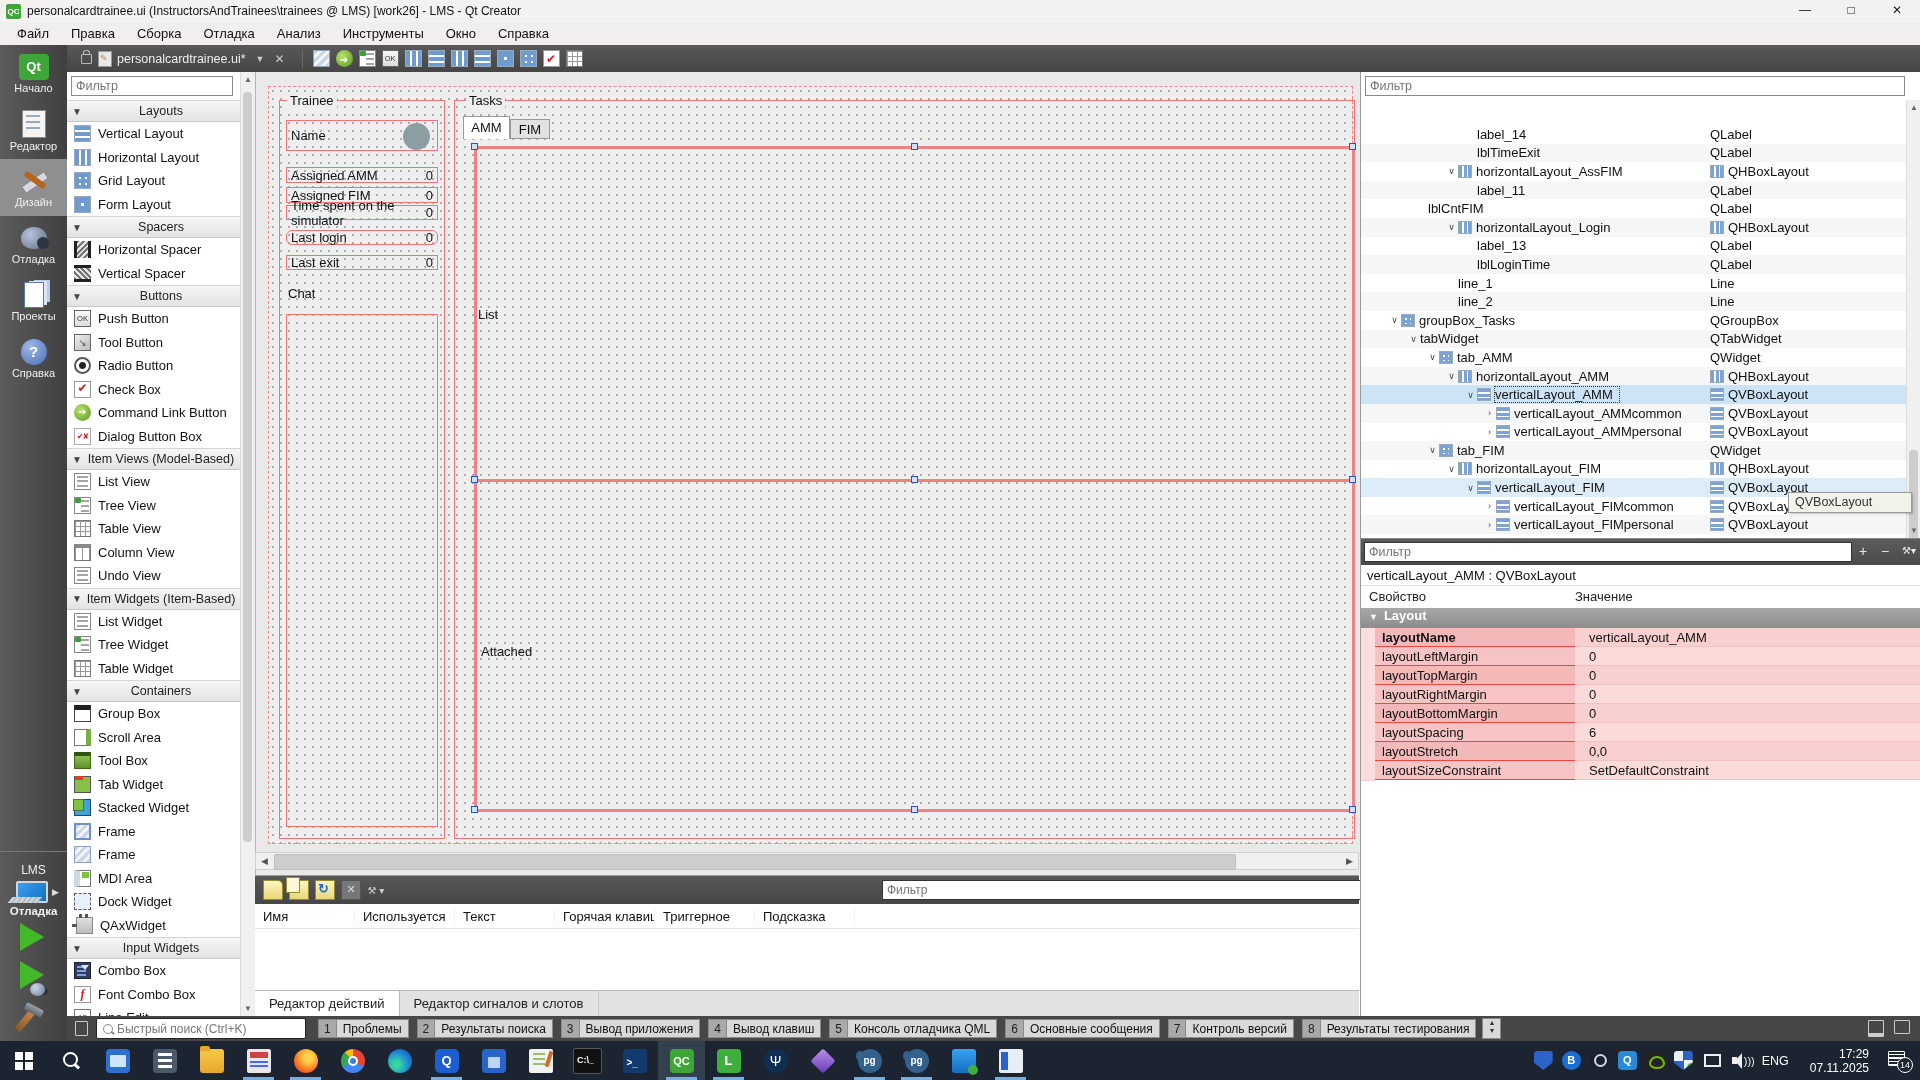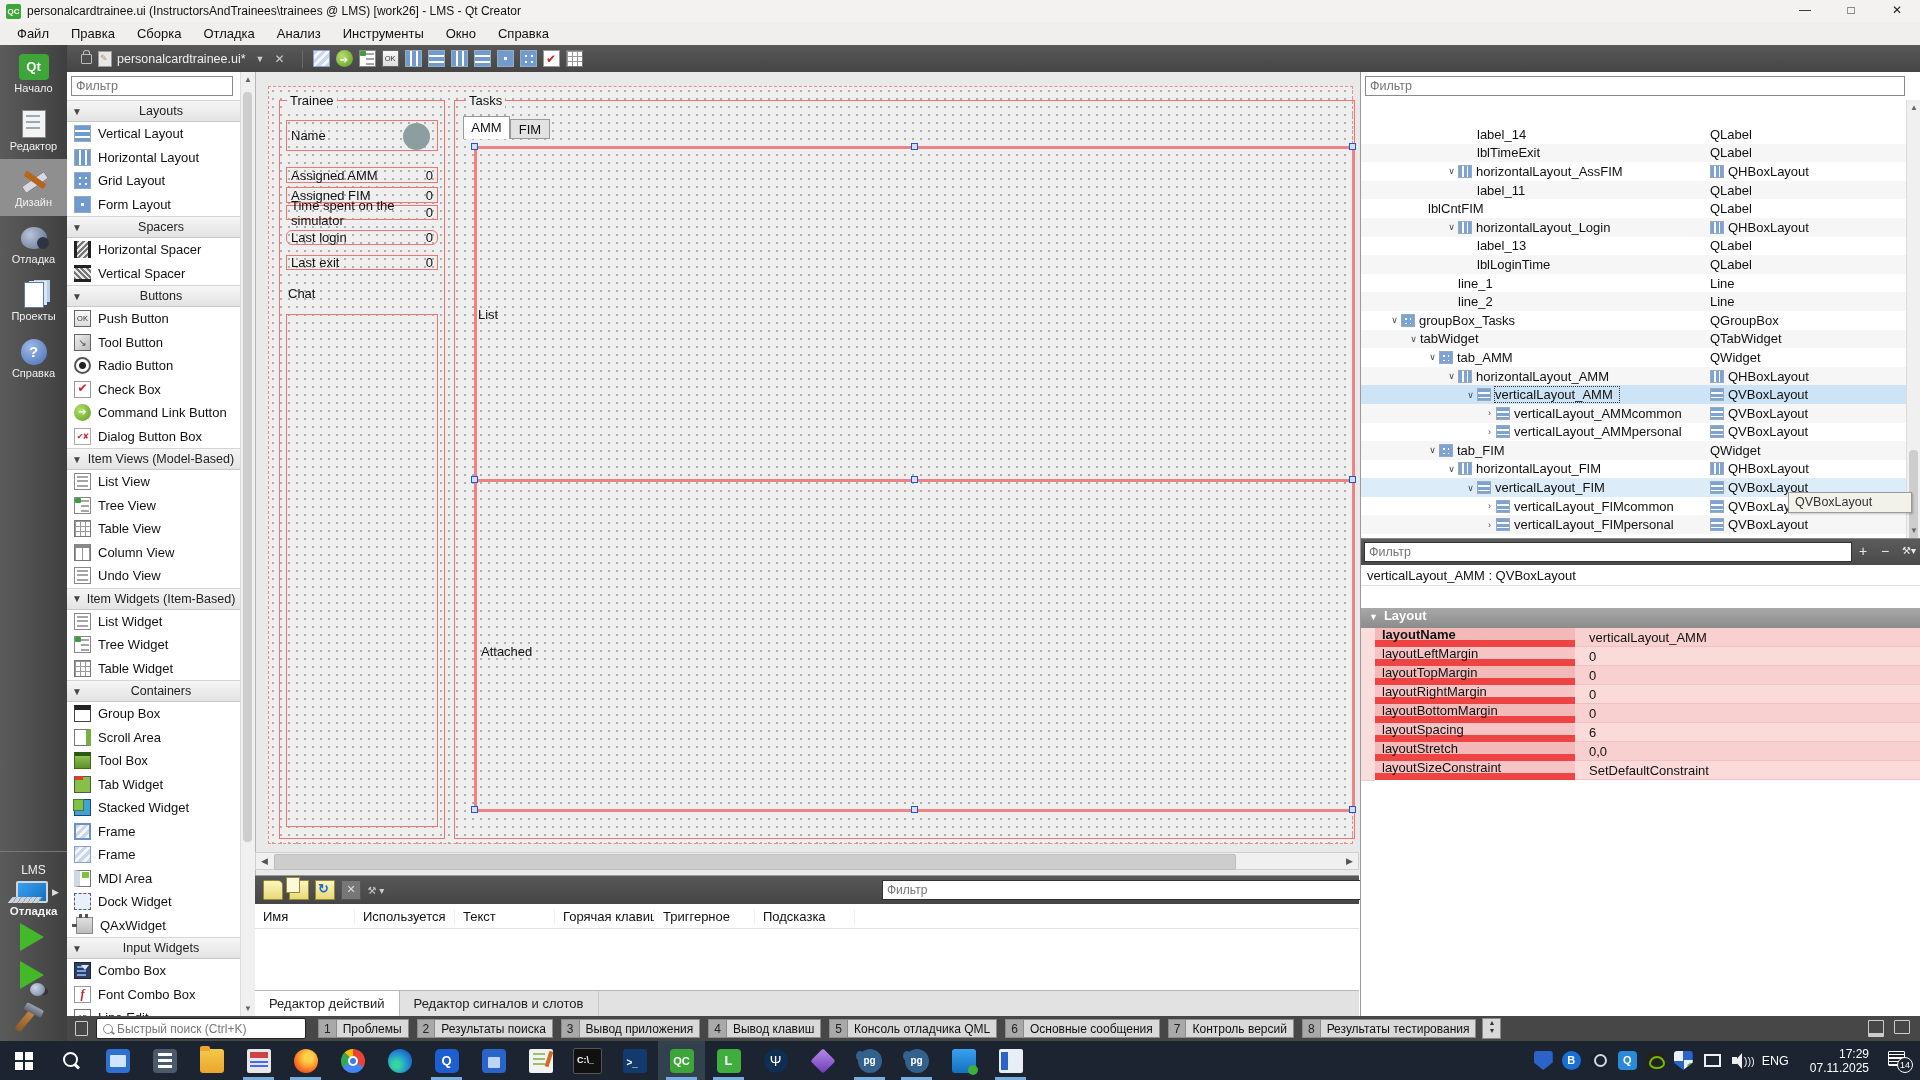--- a/index.html
+++ b/index.html
@@ -182,21 +182,21 @@
              font-size:13px;line-height:21px;padding-left:6px;box-sizing:border-box}
   .pr-header{position:absolute;left:0;top:47px;width:100%;height:22px;font-size:13px;color:#222;border-bottom:1px solid #e8e8e8}
   .pr-header .h1{position:absolute;left:8px;top:3px}
   .pr-header .h2{position:absolute;left:214px;top:3px}
   .pr-section{position:absolute;left:0;top:69px;width:100%;height:20px;background:linear-gradient(#a8a8a8,#8c8c8c);
               color:#fff;font-weight:bold;font-size:13px;line-height:16px}
   .pr-section .chev{font-size:9px;margin:0 6px 0 8px;font-weight:normal}
   .pr-rows{position:absolute;left:0;top:89px;width:100%}
   .pr-row{height:19px;display:flex;font-size:13px;align-items:center}
   .pr-cell-strip{width:14px;height:100%;background:#fadede;flex:none;border-bottom:1px solid #f3cccc}
-  .pr-cell-name{width:200px;height:100%;background:#f3b9b9;flex:none;display:flex;align-items:center;padding-left:7px;box-sizing:border-box;border-bottom:7px solid #ef4444}
+  .pr-cell-name{width:200px;height:100%;background:#f3b9b9;flex:none;display:flex;align-items:center;padding-left:7px;box-sizing:border-box;border-bottom:1px solid #ef4444}
   .pr-cell-value{flex:1;height:100%;background:#f9d0d0;display:flex;align-items:center;padding-left:14px;box-sizing:border-box;border-bottom:1px solid #f0c2c2}
   .pr-row:nth-child(even) .pr-cell-name{background:#f6c4c4}
   .pr-row:nth-child(even) .pr-cell-value{background:#fbdada}
   .pr-row.bold .pr-cell-name{font-weight:bold}
   
   .qtc-status{position:absolute;left:67px;top:1016px;width:1853px;height:25px;background:#474747;display:flex;align-items:center}
   .st-toggle{width:11px;height:13px;border:1.5px solid #ccc;margin:0 8px 0 8px;border-radius:1px}
   .st-search{width:208px;height:19px;background:#fff;border-radius:2px;border:1px solid #222;display:flex;align-items:center;font-size:12px;color:#777;margin-right:12px}
   .st-search .mag{width:8px;height:8px;border:1.5px solid #888;border-radius:50%;margin:0 4px 0 6px;position:relative}
   .st-search .mag:after{content:"";position:absolute;left:7px;top:7px;width:4px;height:1.5px;background:#888;transform:rotate(40deg)}
@@ -802,20 +802,24 @@
 </div>
 
 <div class="props">
   <div class="pr-filterbar">
     <input class="pr-filter" placeholder="Фильтр" style="">
     <div class="pr-btn" style="right:48px">+</div>
     <div class="pr-btn" style="right:26px">−</div>
     <div class="pr-btn" style="right:2px;font-size:10px">⚒▾</div>
   </div>
   <div class="pr-objbar">verticalLayout_AMM : QVBoxLayout</div>
+  <div class="pr-header">
+    <span class="h1">Свойство</span>
+    <span class="h2">Значение</span>
+  </div>
   <div class="pr-section"><span class="chev">▼</span><span>Layout</span></div>
   <div class="pr-rows" id="pr-rows">
       <div class="pr-row bold">
         <div class="pr-cell-strip"></div>
         <div class="pr-cell-name">layoutName</div>
         <div class="pr-cell-value">verticalLayout_AMM</div>
       </div>
       <div class="pr-row">
         <div class="pr-cell-strip"></div>
         <div class="pr-cell-name">layoutLeftMargin</div>

